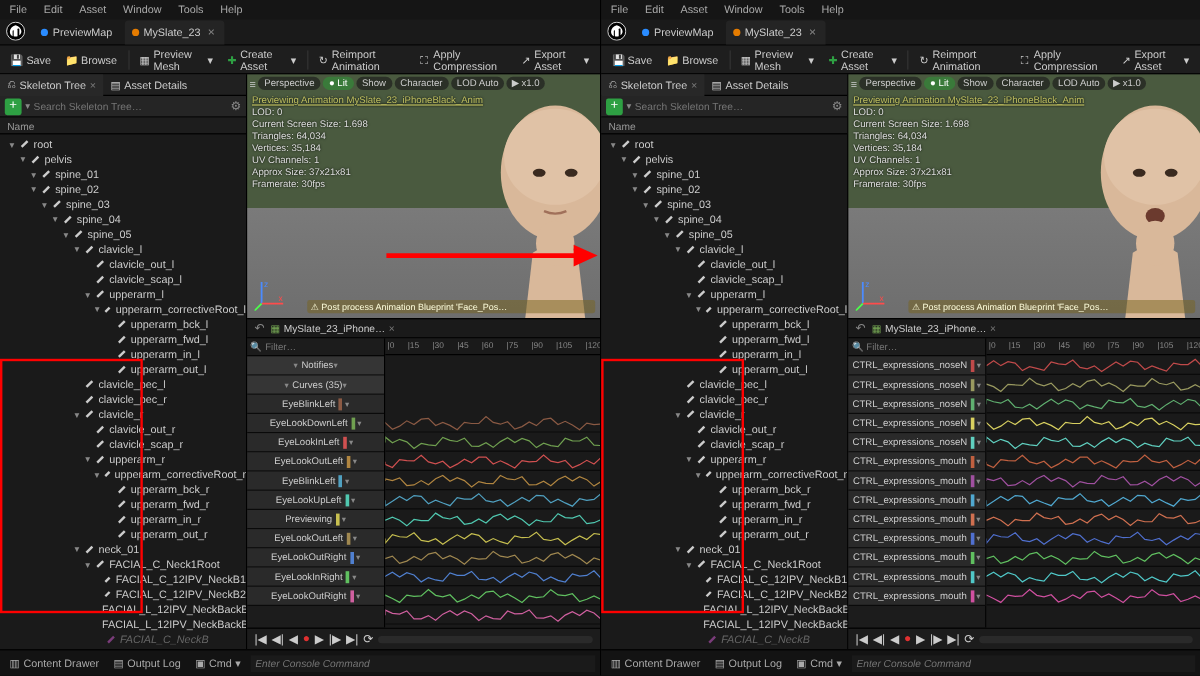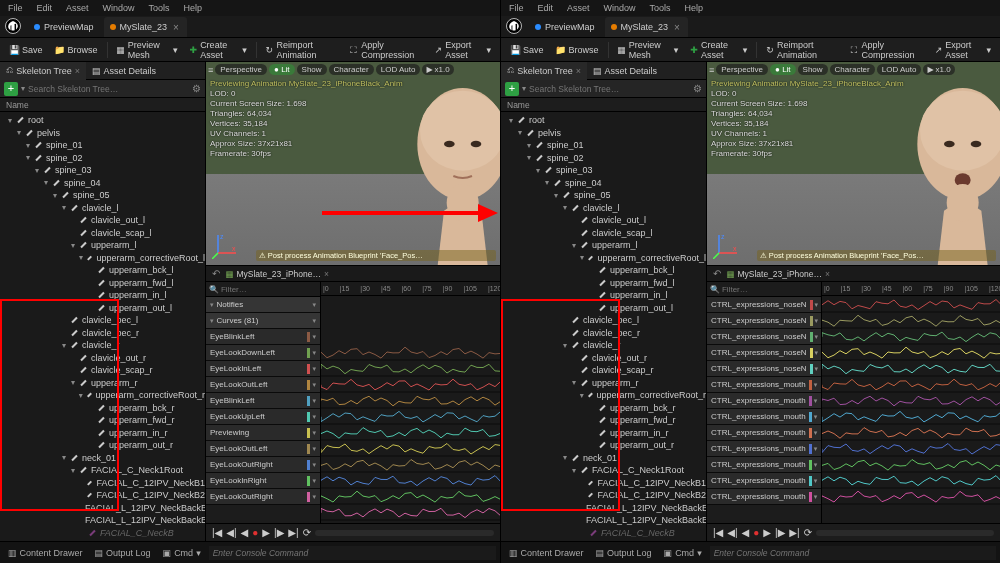--- a/index.html
+++ b/index.html
@@ -44,36 +44,36 @@
   .dim { color: #666; font-style: italic; }
 
   .rightcol { flex: 1; display: flex; flex-direction: column; min-width: 0; }
 
   .viewport { height: 204px; position: relative; background: linear-gradient(#4a5a3f 0%, #4a5a3f 55%, #7a7a7a 55%, #6e6e6e 100%); border-bottom: 1px solid #000; overflow: hidden; }
   .viewport-toolbar { position: absolute; top: 2px; left: 2px; display: flex; gap: 2px; align-items: center; z-index: 2; }
   .vt-pill { background: rgba(30,30,30,0.7); color: #ccc; font-size: 8px; padding: 1px 5px; border-radius: 7px; }
   .vt-pill.lit { background: #3a7a3a; color: #fff; }
   .vt-speed { background: rgba(30,30,30,0.7); border-radius: 7px; padding: 1px 4px; display: flex; align-items: center; gap: 2px; font-size: 8px; color: #ccc; }
   .stats { position: absolute; top: 17px; left: 4px; font-size: 8px; color: #ddd; line-height: 1.25; z-index: 2; text-shadow: 0 0 2px #000; }
-  .stats .title { color: #bfbf60; }
+  .stats .title { color: #bfbf60; text-decoration: underline; }
   .axis { position: absolute; bottom: 6px; left: 6px; z-index: 2; }
   .warn { position: absolute; bottom: 4px; right: 4px; left: 50px; background: rgba(120,100,30,0.5); font-size: 7.5px; color: #ffd; padding: 1px 3px; border-radius: 2px; z-index: 2; white-space: nowrap; overflow: hidden; }
   .head { position: absolute; right: -30px; top: 18px; width: 140px; height: 200px; z-index: 1; }
 
   .timeline { flex: 1; display: flex; flex-direction: column; background: #151515; min-height: 0; }
   .tl-tabs { height: 16px; display: flex; align-items: center; padding: 0 4px; background: #1a1a1a; border-bottom: 1px solid #000; }
   .tl-tab { font-size: 8.5px; color: #ccc; padding: 0 5px; display: flex; align-items: center; gap: 3px; }
   .tl-tab .x { color: #777; }
   .undo { color: #888; font-size: 10px; margin-left: 2px; }
   .tl-body { flex: 1; display: flex; min-height: 0; }
   .tl-left { width: 115px; background: #1c1c1c; border-right: 1px solid #000; display: flex; flex-direction: column; }
   .tl-search { height: 15px; display: flex; align-items: center; padding: 0 3px; gap: 2px; border-bottom: 1px solid #000; }
   .tl-search input { flex: 1; background: transparent; border: none; color: #888; font-size: 8px; outline: none; }
   .end-frame { font-size: 8px; font-weight: bold; }
-  .track { height: 16px; display: flex; align-items: center; justify-content: space-between; font-size: 8px; color: #ccc; padding: 0 4px; border-bottom: 1px solid #0a0a0a; background: #2a2a2a; }
+  .track { height: 16px; display: flex; align-items: center; justify-content: center; font-size: 8px; color: #ccc; padding: 0 4px; border-bottom: 1px solid #0a0a0a; background: #2a2a2a; }
   .track.header { background: #353535; font-weight: 500; }
   .track-color { width: 3px; height: 10px; margin-left: 3px; }
   .track .arrow { color: #888; font-size: 7px; }
   .tl-right { flex: 1; background: #1a1a1a; position: relative; overflow: hidden; }
   .ruler { height: 14px; border-bottom: 1px solid #000; display: flex; font-size: 7px; color: #888; align-items: center; padding-left: 2px; gap: 11px; }
   .curves-area { position: relative; height: calc(100% - 14px); }
 
   .highlight-box { border: 2px solid #ff0000; position: absolute; pointer-events: none; z-index: 10; }
 
   .arrow-annot { position: absolute; z-index: 20; }
@@ -415,21 +415,21 @@
                     <span class="arrow">▾</span>
                     <span>Notifies</span>
                   </span>
                   <span style="display:flex;align-items:center;gap:2px">
                     <span class="arrow">▾</span>
                   </span>
                 </div>
                 <div class="track header">
                   <span style="display:flex;align-items:center;gap:3px">
                     <span class="arrow">▾</span>
-                    <span>Curves  (81)</span>
+                    <span>Curves  (35)</span>
                   </span>
                   <span style="display:flex;align-items:center;gap:2px">
                     <span class="arrow">▾</span>
                   </span>
                 </div>
                 <div class="track">
                   <span style="display:flex;align-items:center;gap:3px">
                     <span>EyeBlinkLeft</span>
                   </span>
                   <span style="display:flex;align-items:center;gap:2px">

